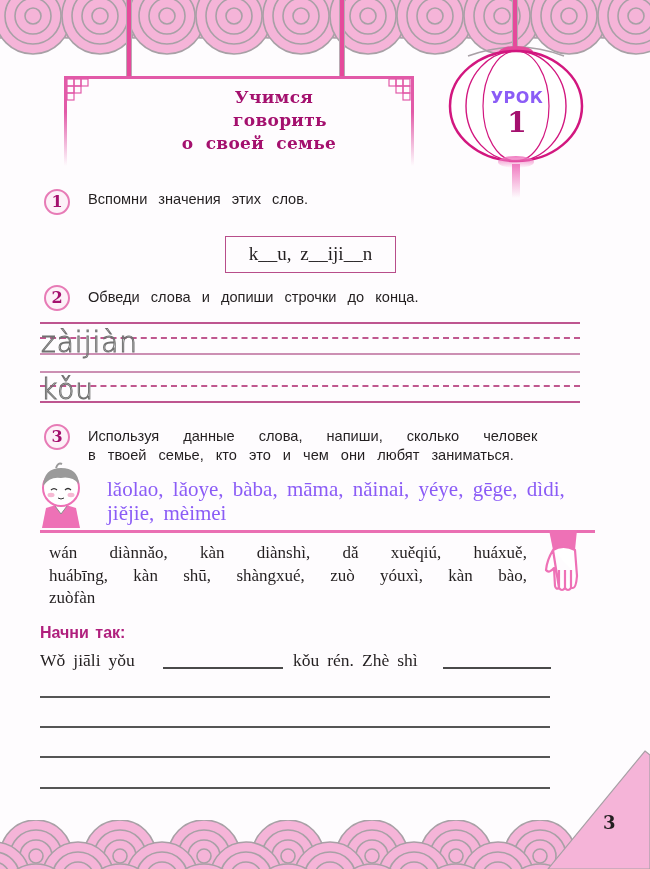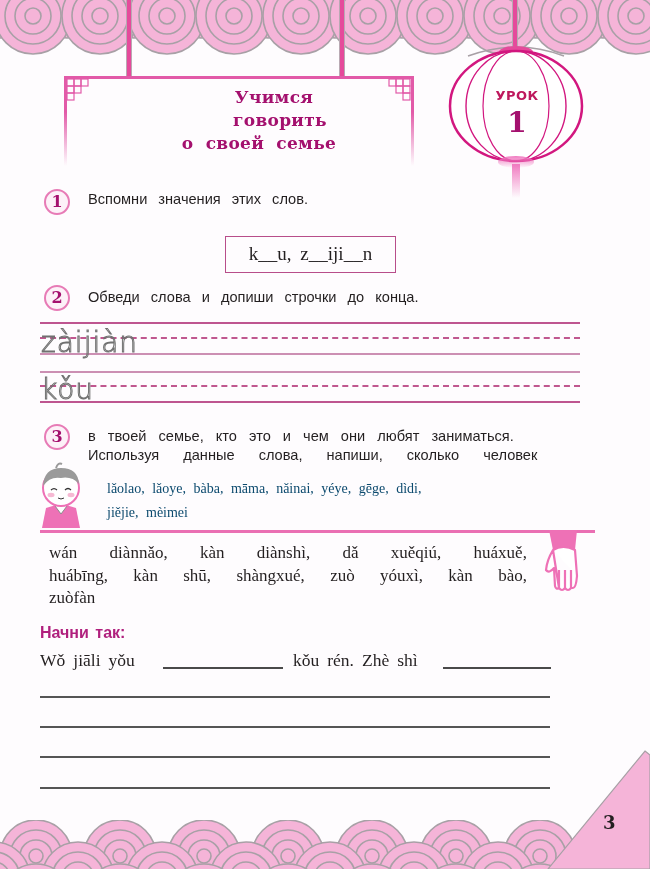--- a/index.html
+++ b/index.html
@@ -16,39 +16,39 @@
   .title-frame .top-line { position: absolute; left: 0; top: 0; width: 350px; height: 3px; background: linear-gradient(90deg, #e25aa8, #e25aa8); }
   .title-frame .left-line { position: absolute; left: 0; top: 0; width: 3px; height: 90px; background: linear-gradient(180deg, #e25aa8 0%, #e25aa8 40%, rgba(226,90,168,0) 100%); }
   .title-frame .right-line { position: absolute; right: 0; top: 0; width: 3px; height: 90px; background: linear-gradient(180deg, #e25aa8 0%, #e25aa8 40%, rgba(226,90,168,0) 100%); }
   .title-text { position: absolute; left: 64px; top: 86px; width: 350px; text-align: center; font-family: "DejaVu Serif", serif; font-weight: bold; font-size: 17px; line-height: 23px; color: #a4106e; letter-spacing: 0.3px; }
   .title-text span { display: block; }
   .title-text .l1 { padding-left: 70px; }
   .title-text .l2 { padding-left: 82px; }
   .title-text .l3 { padding-left: 40px; word-spacing: 6px; }
 
   .lantern { position: absolute; left: 448px; top: 40px; width: 136px; height: 160px; }
-  .lesson-label { position: absolute; left: 482px; top: 88px; width: 70px; text-align: center; font-family: "DejaVu Sans", sans-serif; font-weight: bold; font-size: 13px; color: #be185d; letter-spacing: 0.5px; }
+  .lesson-label { position: absolute; left: 482px; top: 88px; width: 70px; text-align: center; font-family: "DejaVu Sans", sans-serif; font-weight: bold; font-size: 16px; color: #8b5cf6; letter-spacing: 0.5px; }
   .lesson-num { position: absolute; left: 482px; top: 106px; width: 70px; text-align: center; font-family: "DejaVu Serif", serif; font-weight: bold; font-size: 28px; color: #a4106e; }
 
   .num-badge { position: absolute; width: 26px; height: 26px; border-radius: 50%; border: 2.5px solid #e77bb6; background: #fdf1f8; text-align: center; font-family: "DejaVu Serif", serif; font-weight: bold; font-size: 16px; line-height: 21px; color: #a4106e; }
 
   .task-text { position: absolute; left: 88px; font-size: 14.6px; line-height: 19px; color: #231f20; word-spacing: 3px; }
   .task-text span { display: block; }
 
   .word-box { position: absolute; left: 225px; top: 236px; width: 171px; height: 37px; border: 1.5px solid #b84d8a; text-align: center; font-family: "Liberation Serif", serif; font-size: 19px; line-height: 34px; color: #231f20; word-spacing: 4px; }
 
   .writing-lines { position: absolute; left: 40px; width: 540px; }
   .wl { position: absolute; left: 0; width: 540px; }
   .wl.solid { height: 2px; background: #b3377d; opacity: 0.85; }
   .wl.solid.light { background: #c37ba6; }
   .wl.dashed { height: 0; border-top: 2px dashed #c0578f; }
   .trace-word { position: absolute; left: 1px; font-family: "DejaVu Sans", sans-serif; font-weight: 200; font-size: 28px; color: #6d6d6d; letter-spacing: 1px; -webkit-text-stroke: 0.2px #6d6d6d; color: transparent; -webkit-text-stroke: 1px #707070; }
 
   .boy { position: absolute; left: 38px; top: 462px; width: 46px; height: 66px; }
-  .vocab1 { position: absolute; left: 107px; top: 477px; width: 470px; font-family: "Liberation Serif", serif; font-size: 14px; line-height: 24px; color: #0c4a6e; word-spacing: 4px; }
+  .vocab1 { position: absolute; left: 107px; top: 477px; width: 470px; font-family: "Liberation Serif", serif; font-size: 21px; line-height: 24px; color: #8b5cf6; word-spacing: 4px; }
   .vocab1 span { display: block; }
   .pink-bar { position: absolute; left: 40px; top: 530px; width: 555px; height: 3px; background: #ea6fb3; }
 
   .hand { position: absolute; left: 543px; top: 530px; width: 42px; height: 70px; }
   .vocab2 { position: absolute; left: 49px; top: 542px; width: 478px; font-family: "Liberation Serif", serif; font-size: 17px; line-height: 22.5px; color: #231f20; }
   .vocab2 .row { display: flex; justify-content: space-between; }
   .vocab2 .row.last { justify-content: flex-start; }
 
   .start-label { position: absolute; left: 40px; top: 624px; font-family: "Liberation Sans", sans-serif; font-weight: bold; font-size: 16px; color: #b01f7d; word-spacing: 2px; }
 
@@ -166,22 +166,22 @@
   <div class="wl solid light" style="top:33px;"></div>
   <div class="wl solid light" style="top:51px;"></div>
   <div class="wl dashed" style="top:65px;"></div>
   <div class="wl solid" style="top:81px;"></div>
   <div class="trace-word" style="top:6px;">zàijiàn</div>
   <div class="trace-word" style="top:53px;">kǒu</div>
 </div>
 
 <div class="num-badge" style="left:44px;top:424px;">3</div>
 <div class="task-text" style="top:427px;width:490px;">
+  <span style="word-spacing:20px;">Используя данные слова, напиши, сколько человек</span>
   <span style="word-spacing:8px;">в твоей семье, кто это и чем они любят заниматься.</span>
-  <span style="word-spacing:20px;">Используя данные слова, напиши, сколько человек</span>
 </div>
 
 <svg class="boy" viewBox="0 0 46 66">
   <path d="M4 66 L8 46 Q23 40 38 46 L42 66 Z" fill="#ee71b6"></path>
   <path d="M17 44 L23 52 L29 44" fill="#fff" stroke="#8a8a8a" stroke-width="1"></path>
   <circle cx="23" cy="26" r="18" fill="#fff" stroke="#ee71b6" stroke-width="2"></circle>
   <path d="M5 24 Q6 6 23 6 Q40 6 41 22 Q34 14 23 16 Q12 14 5 24 Z" fill="#9a9a9a"></path>
   <path d="M18 6 Q20 0 24 2" fill="none" stroke="#9a9a9a" stroke-width="2"></path>
   <path d="M13 28 Q16 25 19 28" fill="none" stroke="#333" stroke-width="1.2"></path>
   <path d="M27 28 Q30 25 33 28" fill="none" stroke="#333" stroke-width="1.2"></path>

